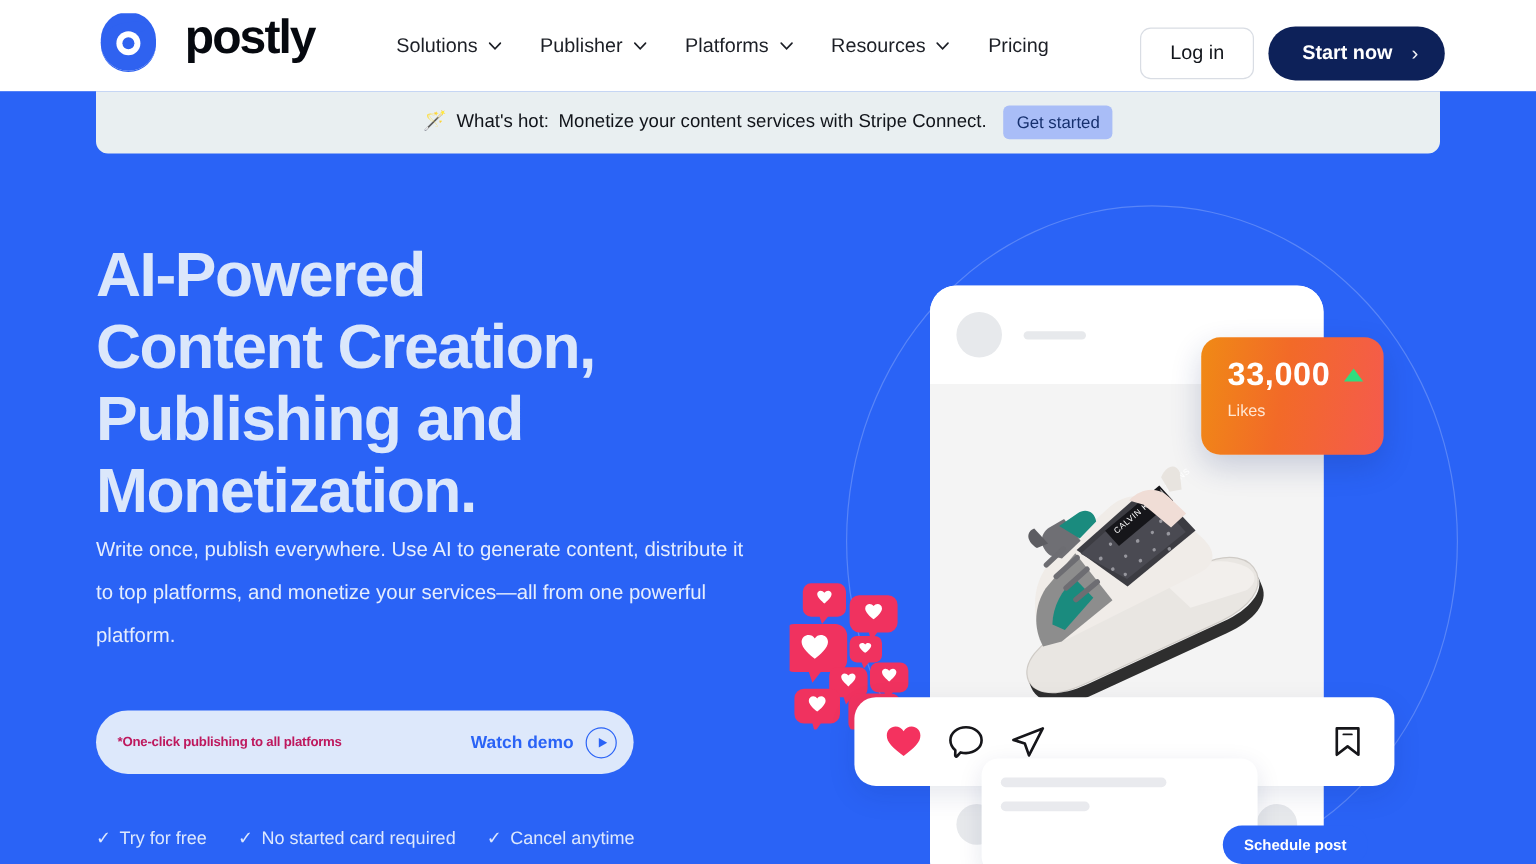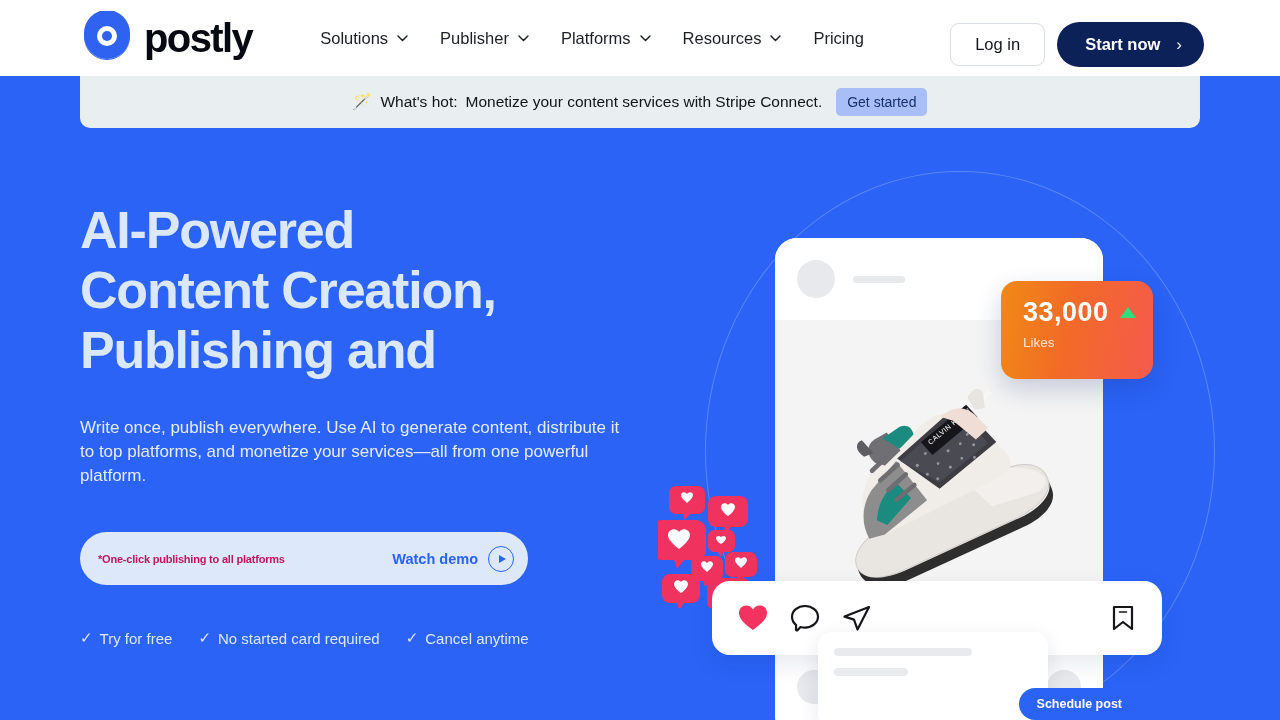--- a/index.html
+++ b/index.html
@@ -12,21 +12,21 @@
   .page { position: relative; width: 1280px; height: 720px; background: #2a63f6; overflow: hidden; }
 
   
   .header {
     position: absolute; top: 0; left: 0;
     width: 1280px; height: 76px;
     background: #ffffff;
     display: flex; align-items: center;
     z-index: 40;
   }
-  .logo-wrap { display: flex; align-items: center; margin-left: 80px; gap: 10px; }
+  .logo-wrap { display: flex; margin-left: 80px; gap: 20px; }
   .logo-mark { width: 54px; height: 54px; display: block; }
   .logo-text {
     font-size: 40px; font-weight: 700; color: #06090f;
     letter-spacing: -1.6px; line-height: 1;
   }
 
   .nav { display: flex; align-items: center; margin-left: 52px; gap: 0px; }
   .nav-item {
     display: flex; align-items: center; gap: 9px;
     font-size: 16.5px; color: #1c1f26;
@@ -73,22 +73,22 @@
     font-family: inherit;
   }
 
   
   .hero-left { position: absolute; left: 80px; top: 200px; width: 580px; z-index: 20; }
   .headline {
     font-size: 52px; line-height: 60px; font-weight: 700;
     color: #dbe7fb; letter-spacing: -1.2px;
   }
   .subhead {
-    margin-top: 36px; width: 540px;
-    font-size: 17px; line-height: 24px; color: #e5edfd;
+    width: 540px;
+    font-size: 17px; line-height: 36px; color: #e5edfd;
   }
   .pill {
     margin-top: 44px; width: 448px; height: 53px;
     background: #dde8fb; border-radius: 28px;
     display: flex; align-items: center;
     padding: 0 14px 0 18px; gap: 10px;
   }
   .pill-label { font-size: 11px; font-weight: 700; color: #be185d; letter-spacing: -.2px; }
   .pill-cta {
     margin-left: auto; display: flex; align-items: center; gap: 10px; cursor: pointer;
@@ -249,20 +249,21 @@
     <span class="banner-bold">What's hot:</span>
     <span class="banner-text">Monetize your content services with Stripe Connect.</span>
     <button class="banner-chip">Get started</button>
   </div>
 
   <div class="hero-left">
     <h1 class="headline">
       <div>AI-Powered</div>
       <div>Content Creation,</div>
       <div>Publishing and</div>
+      <div>Monetization.</div>
     </h1>
 
     <p class="subhead">Write once, publish everywhere. Use AI to generate content, distribute it to top platforms, and monetize your services—all from one powerful platform.</p>
 
     <div class="pill">
       <span class="pill-label">*One-click publishing to all platforms</span>
       <span class="pill-cta">
         <span class="pill-cta-text">Watch demo</span>
         <span class="play-circle">
             <span class="play-tri"></span>

